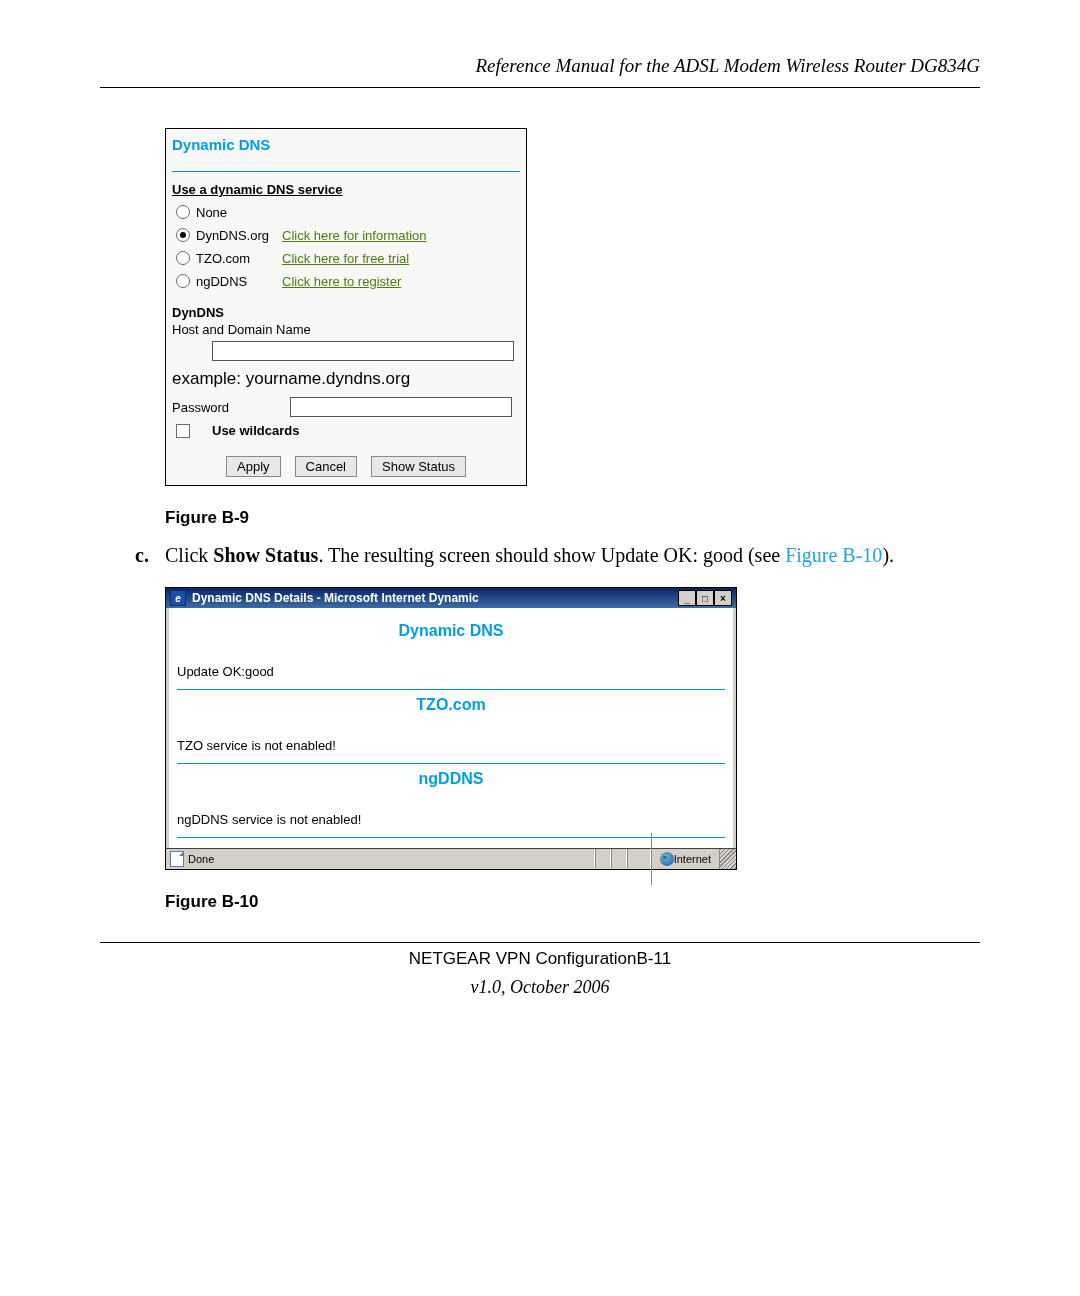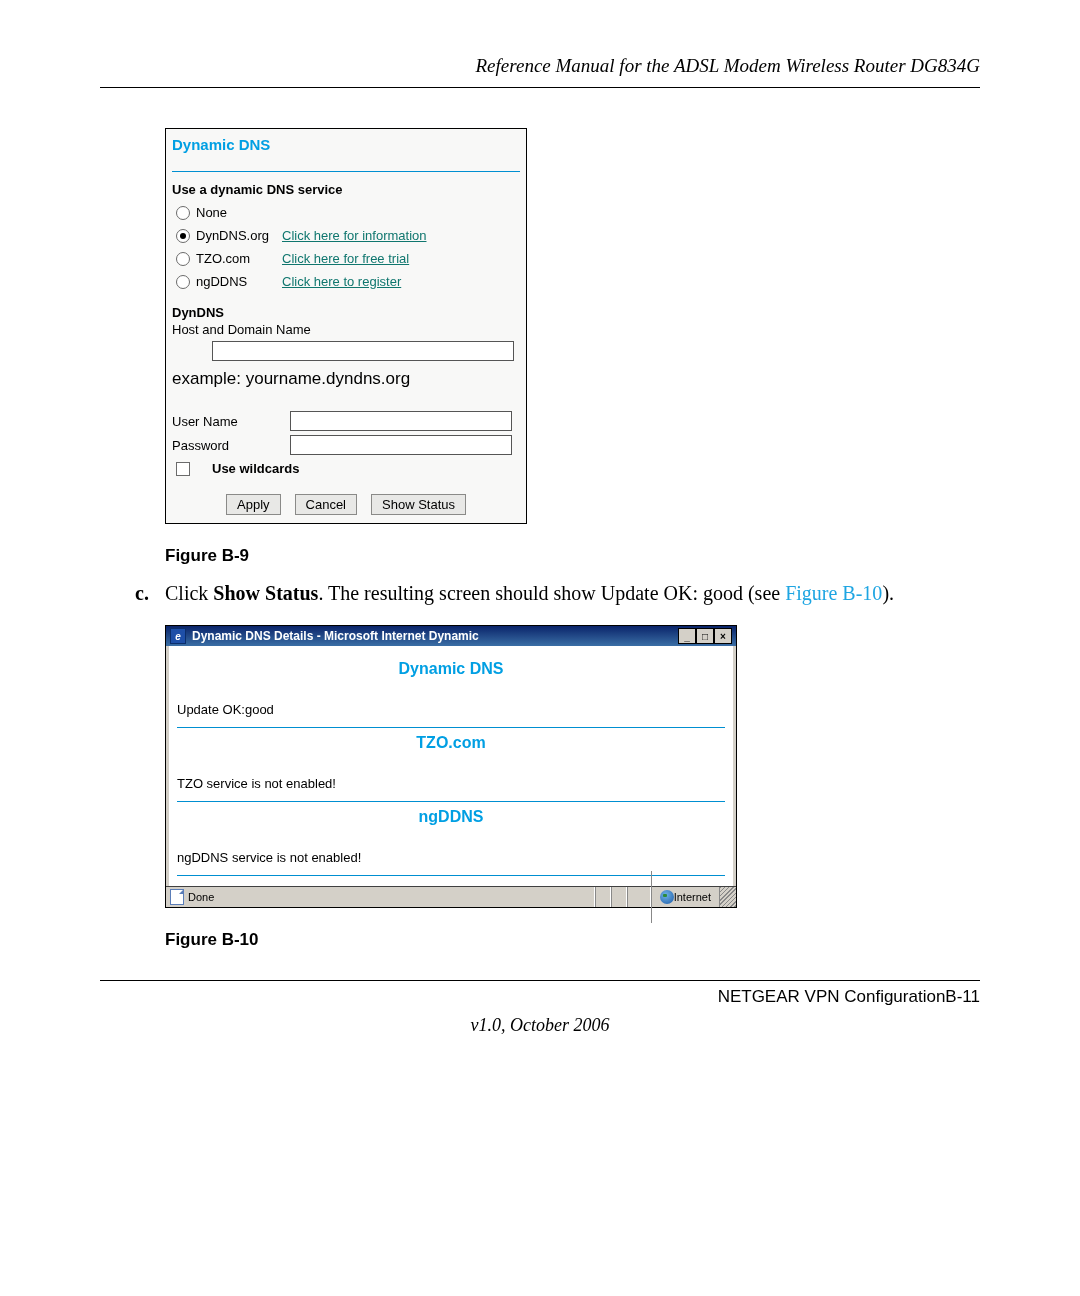--- a/index.html
+++ b/index.html
@@ -42,24 +42,24 @@
     padding: 7px 6px 18px 6px;
   }
   .panel1 .section-title.underline {
     border-bottom: 1px solid #008fd1;
     margin: 0 6px 10px 6px;
     padding: 7px 0 18px 0;
   }
   .subhead {
     font-weight: bold;
     padding: 0 6px 6px 6px;
+    text-decoration: underline;
   }
   .radio-row {
     display: flex;
-    align-items: center;
     padding: 2px 6px 6px 10px;
     gap: 6px;
   }
   .radio-row .radio {
     width: 12px;
     height: 12px;
     border: 1px solid #6b6b6b;
     border-radius: 50%;
     display: inline-flex;
     align-items: center;
@@ -70,21 +70,21 @@
     content: "";
     width: 6px;
     height: 6px;
     background: #000;
     border-radius: 50%;
   }
   .radio-row .opt-label {
     width: 80px;
   }
   .radio-row a.link {
-    color: #0f766e;
+    color: #4d7c0f;
     text-decoration: underline;
     font-size: 13px;
   }
   .panel1 .subhead2 {
     font-weight: bold;
     padding: 10px 6px 2px 6px;
   }
   .field-row {
     display: flex;
     align-items: center;
@@ -300,21 +300,21 @@
     background: repeating-linear-gradient(135deg, #888 0, #888 1px, #d4d0c8 1px, #d4d0c8 3px);
   }
   
   .footer-rule {
     border: none;
     border-top: 1.5px solid #000;
     margin: 30px 0 6px 0;
   }
   .footer-row {
     display: flex;
-    justify-content: flex-end;
+    justify-content: center;
     font-family: Arial, Helvetica, sans-serif;
     font-size: 17px;
   }
   .footer-version {
     text-align: center;
     font-style: italic;
     font-size: 18px;
     margin-top: 8px;
   }
 </style>
@@ -349,24 +349,20 @@
       <a href="#" class="link">Click here to register</a>
     </div>
 
     <div class="subhead2">DynDNS</div>
     <div style="padding:0 6px 2px 6px;">Host and Domain Name</div>
     <div style="padding:2px 6px;">
       <span class="field-input" style="width:300px; margin-left:40px;"></span>
     </div>
     <div class="hint">example: yourname.dyndns.org</div>
 
-    <div class="field-row" style="margin-top:14px;">
-      <label style="width:110px;">User Name</label>
-      <span class="field-input" style="width:220px;"></span>
-    </div>
     <div class="field-row">
       <label style="width:110px;">Password</label>
       <span class="field-input" style="width:220px;"></span>
     </div>
     <div class="chk-row">
       <span class="checkbox"></span>
       <span>Use wildcards</span>
     </div>
 
     <div class="btn-row">

